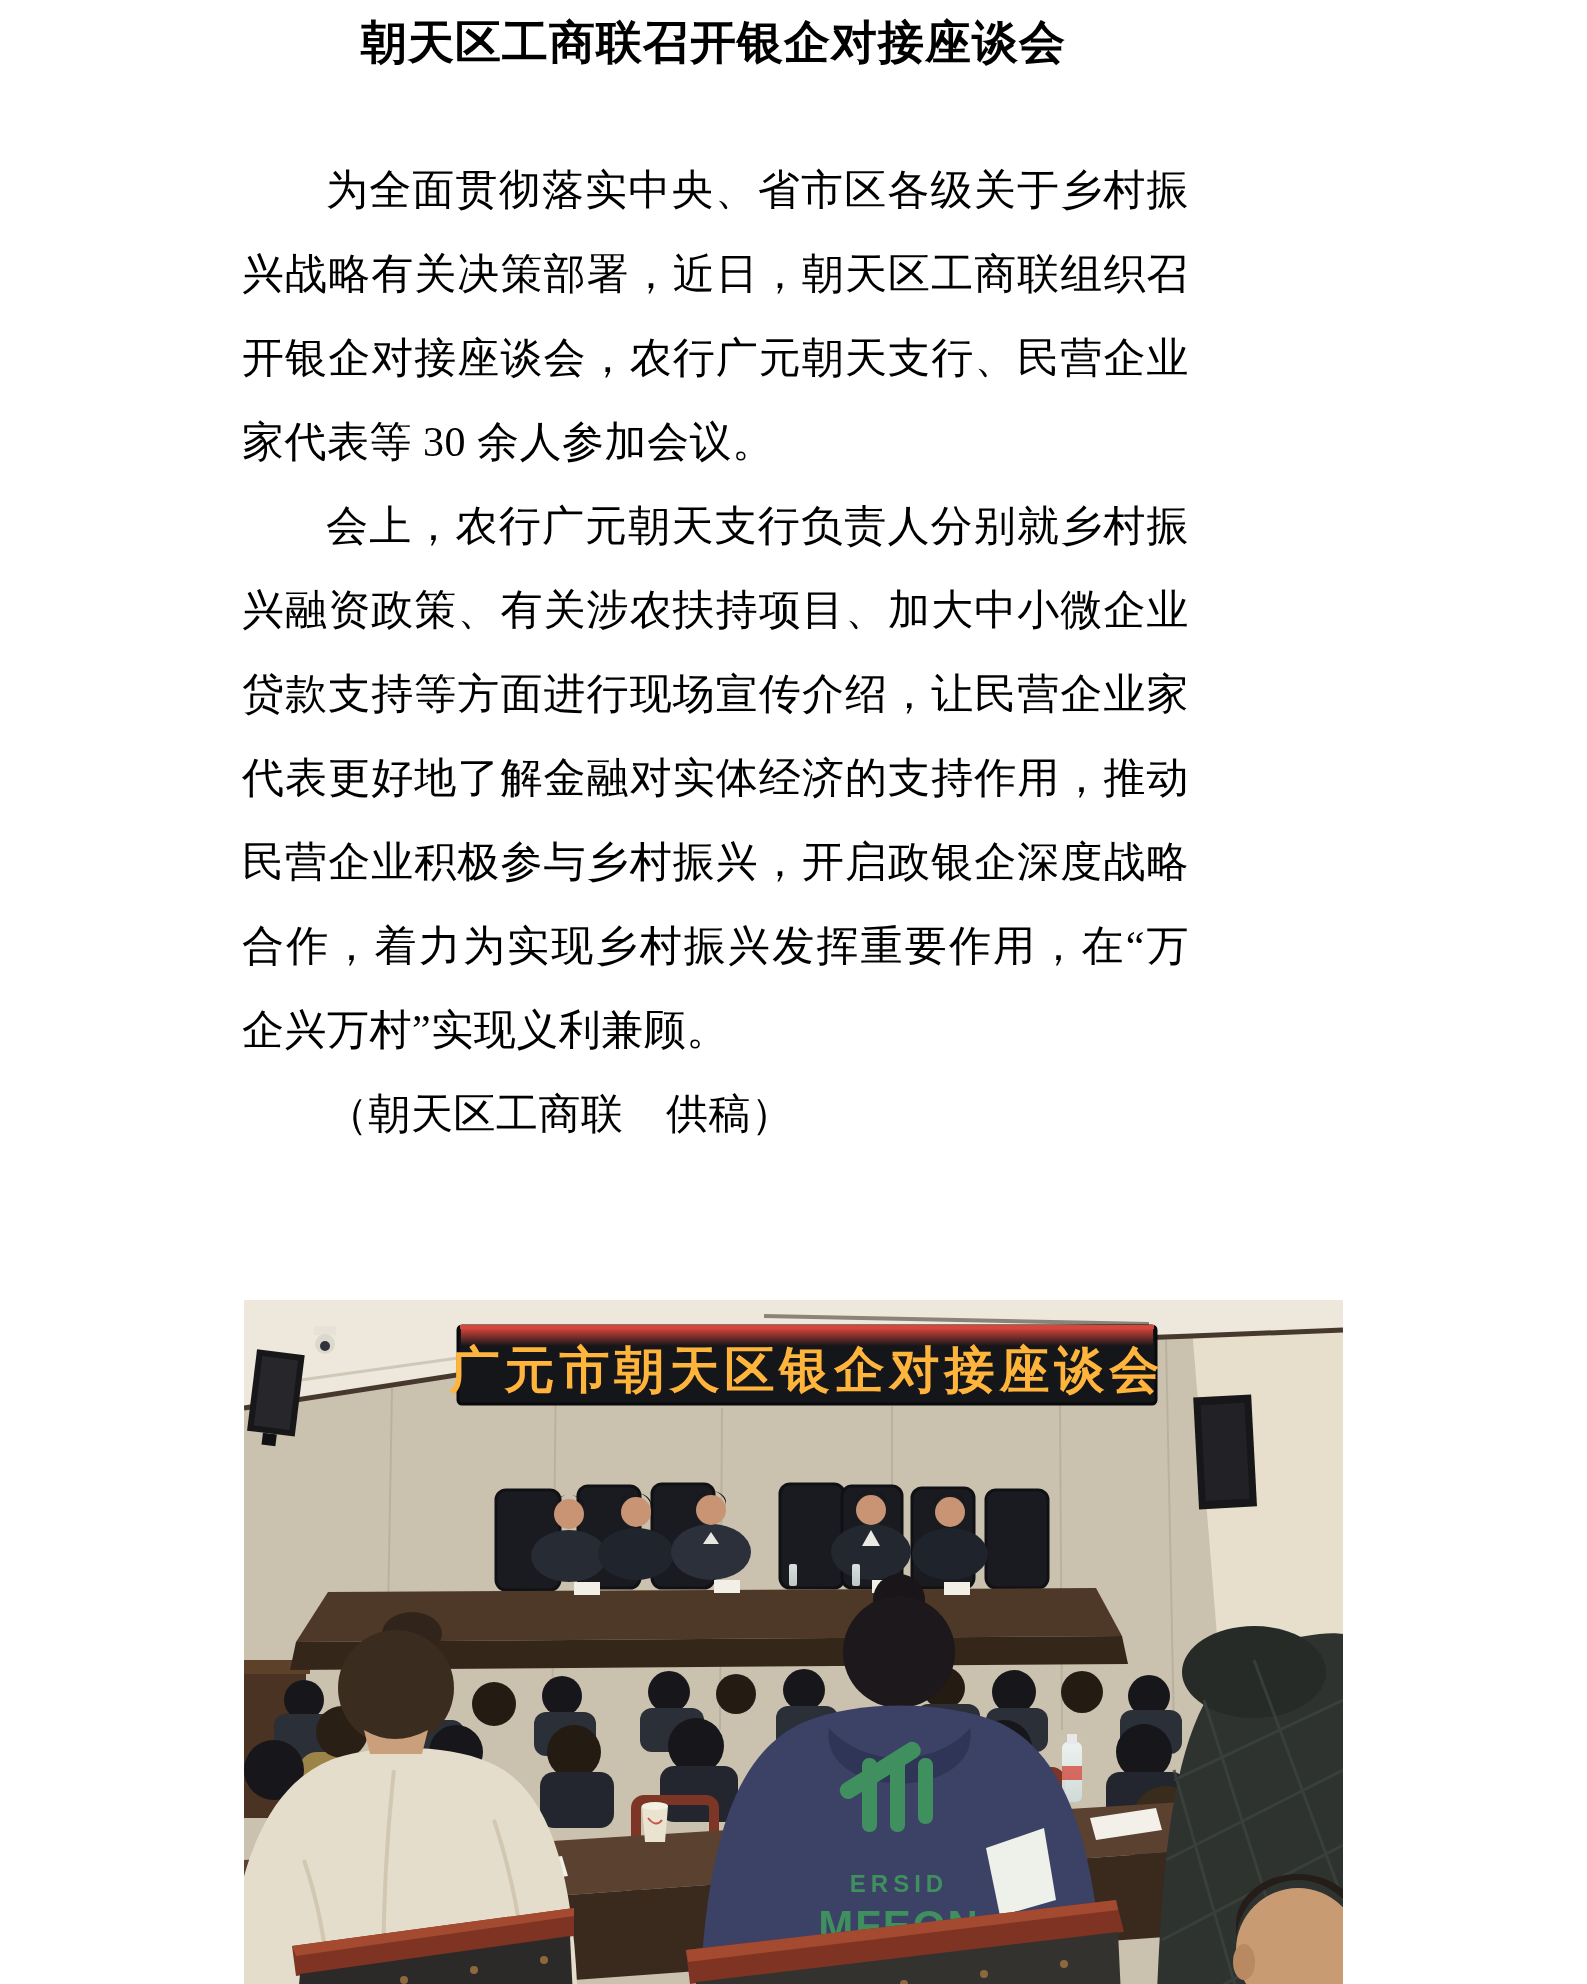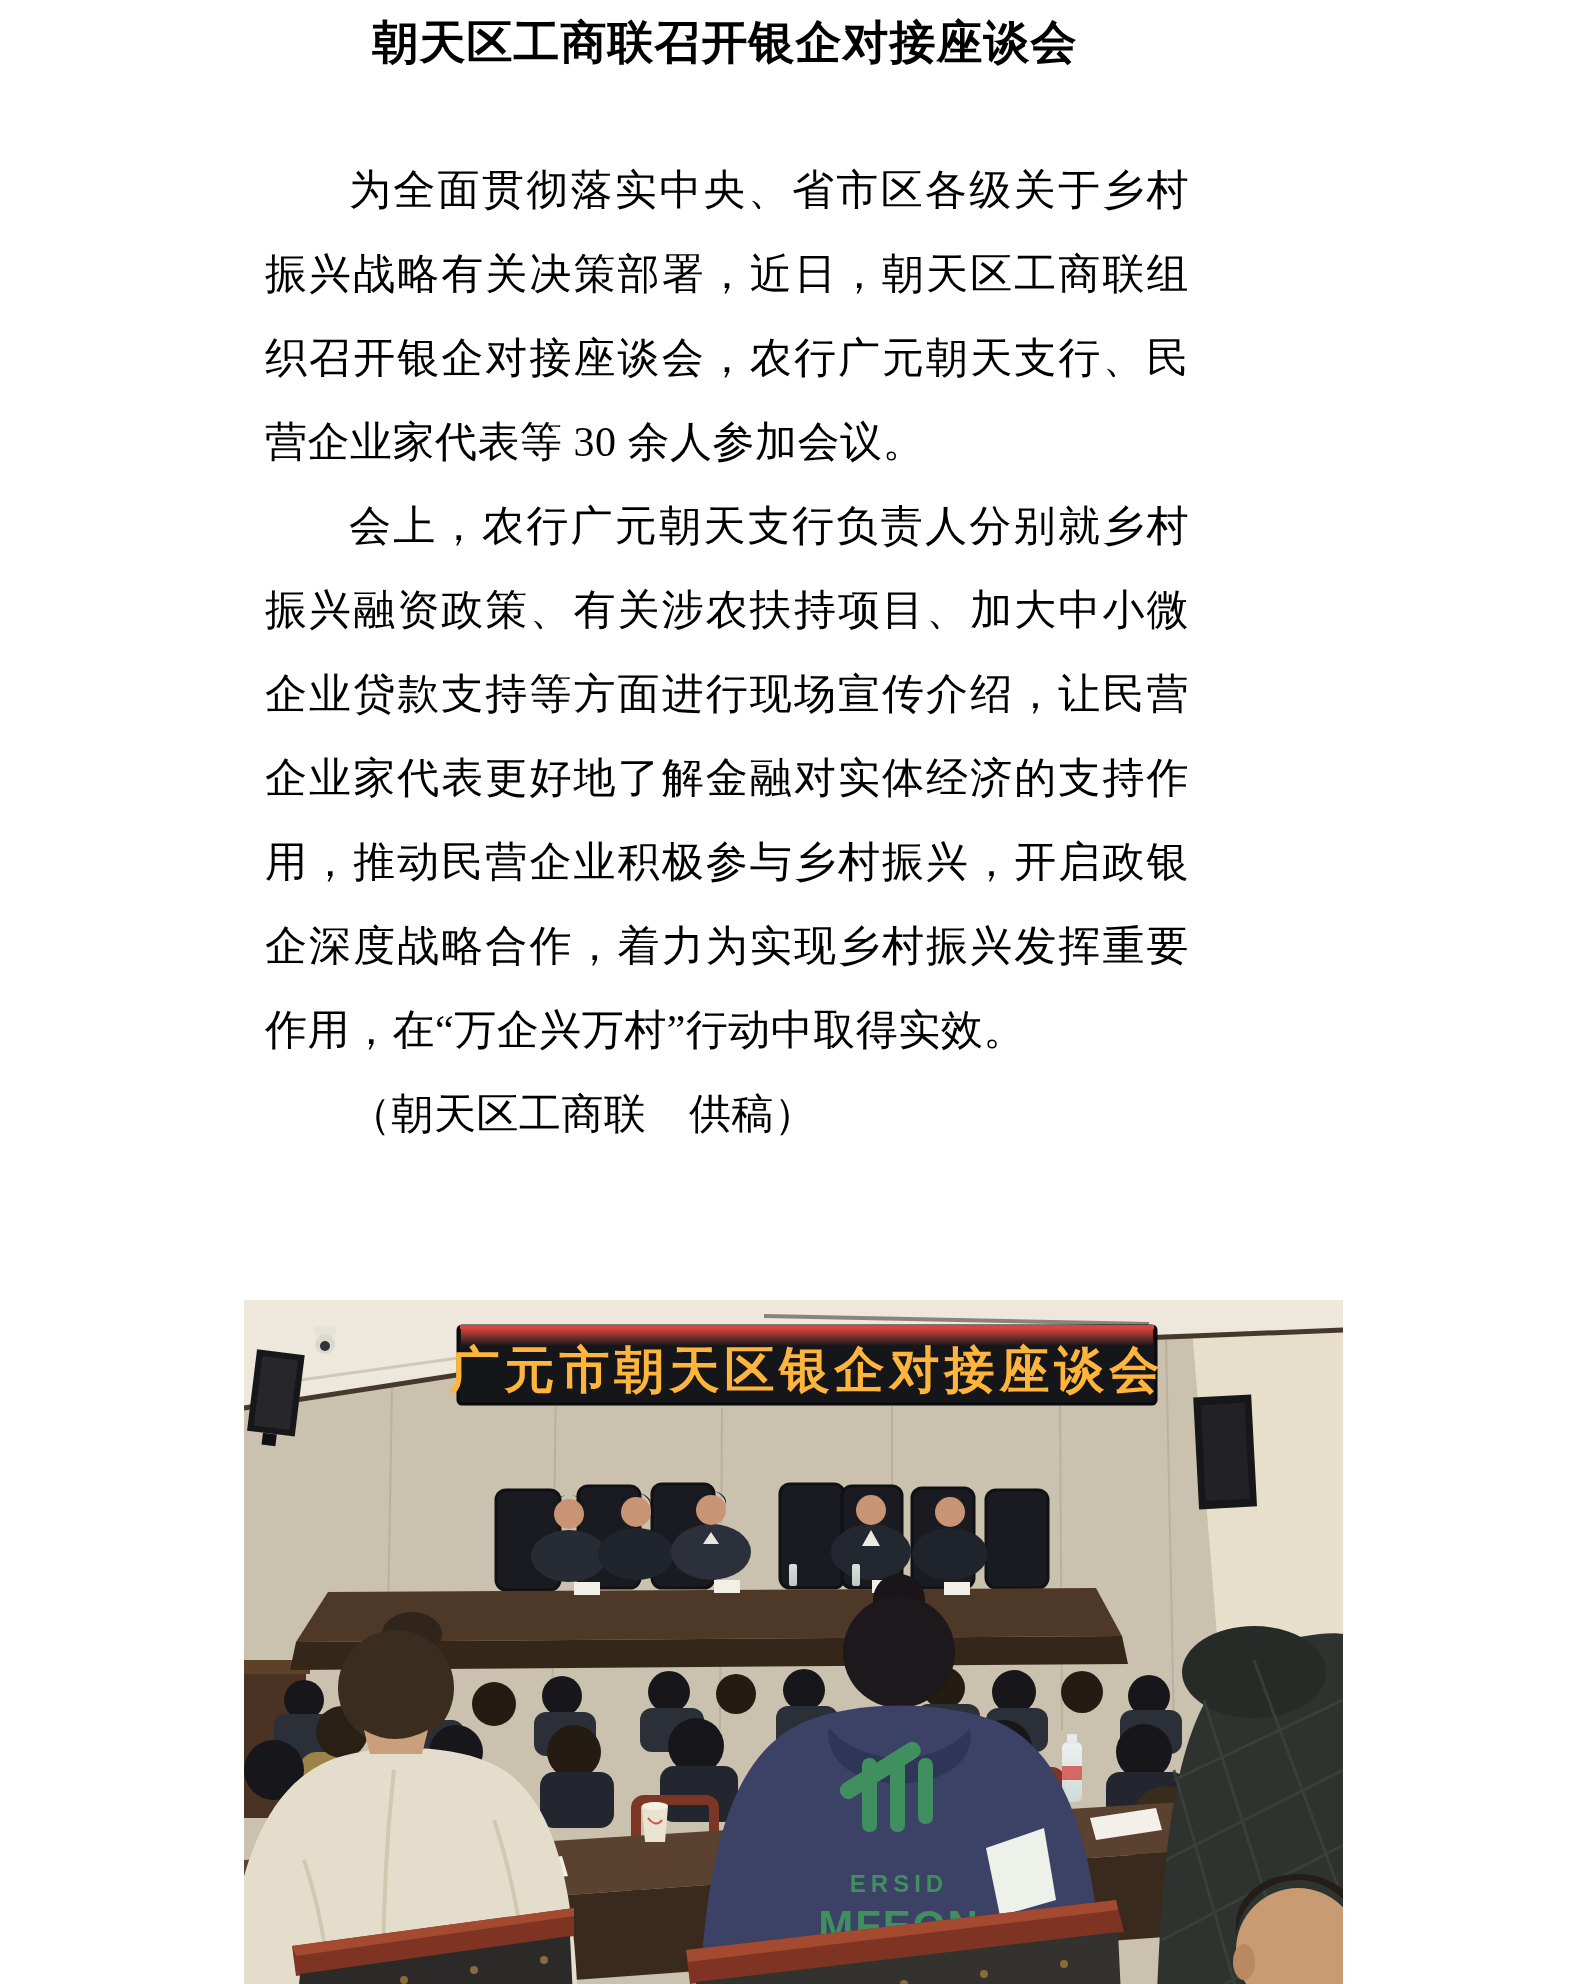--- a/index.html
+++ b/index.html
@@ -5,21 +5,20 @@
   * { box-sizing: border-box; }
   html, body { margin: 0; padding: 0; background: #ffffff; }
   .page {
     position: relative;
     width: 1427px;
     height: 1984px;
     background: #ffffff;
     overflow: hidden;
     font-family: "Liberation Serif", "DejaVu Serif", serif;
     color: #000000;
-    padding-left: 23px;
   }
   .doc-title {
     margin: 0;
     padding-top: 14px;
     text-align: center;
     font-size: 46px;
     line-height: 58px;
     font-weight: bold;
     letter-spacing: 1px;
   }
@@ -60,21 +59,21 @@
 </style>
 </head>
 <body>
 
 <div class="page">
 
   <h1 class="doc-title">朝天区工商联召开银企对接座谈会</h1>
 
   <div class="doc-body">
     <p>为全面贯彻落实中央、省市区各级关于乡村振兴战略有关决策部署，近日，朝天区工商联组织召开银企对接座谈会，农行广元朝天支行、民营企业家代表等 30 余人参加会议。</p>
-    <p>会上，农行广元朝天支行负责人分别就乡村振兴融资政策、有关涉农扶持项目、加大中小微企业贷款支持等方面进行现场宣传介绍，让民营企业家代表更好地了解金融对实体经济的支持作用，推动民营企业积极参与乡村振兴，开启政银企深度战略合作，着力为实现乡村振兴发挥重要作用，在“万企兴万村”行动中取得实效。</p>
+    <p>会上，农行广元朝天支行负责人分别就乡村振兴融资政策、有关涉农扶持项目、加大中小微企业贷款支持等方面进行现场宣传介绍，让民营企业家代表更好地了解金融对实体经济的支持作用，推动民营企业积极参与乡村振兴，开启政银企深度战略合作，着力为实现乡村振兴发挥重要作用，在“万企兴万村”实现义利兼顾。</p>
     <p class="attribution">（朝天区工商联　供稿）</p>
   </div>
 
   <figure class="photo-figure">
     <svg viewBox="0 0 1099 717" width="1099" height="717" preserveAspectRatio="none">
       <defs>
         <linearGradient id="ledglow" x1="0" y1="0" x2="0" y2="1">
           <stop offset="0" stop-color="#e2483c" stop-opacity="0.95"></stop>
           <stop offset="1" stop-color="#e2483c" stop-opacity="0"></stop>
         </linearGradient>

